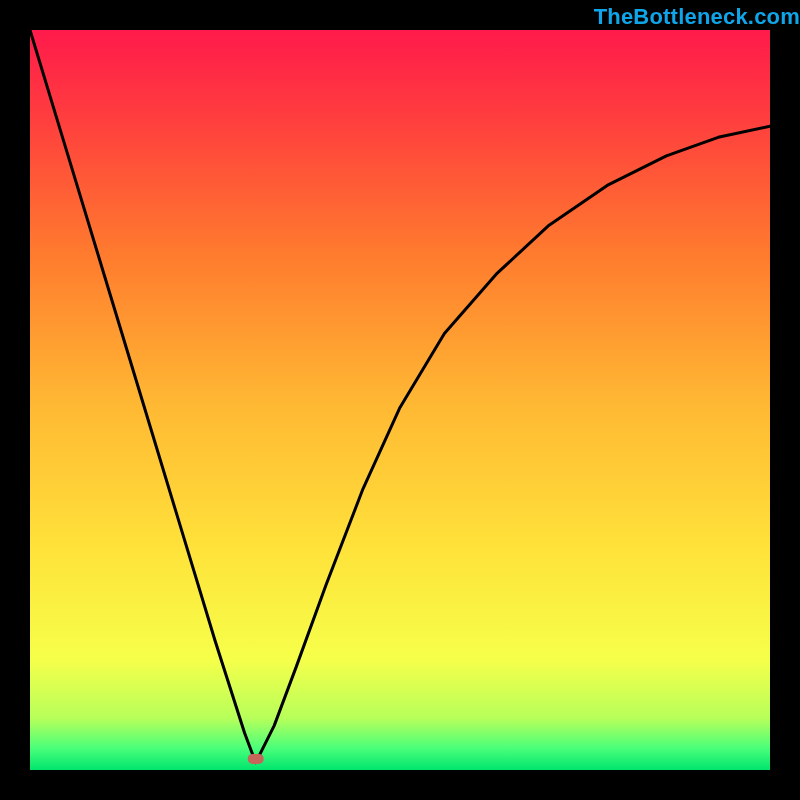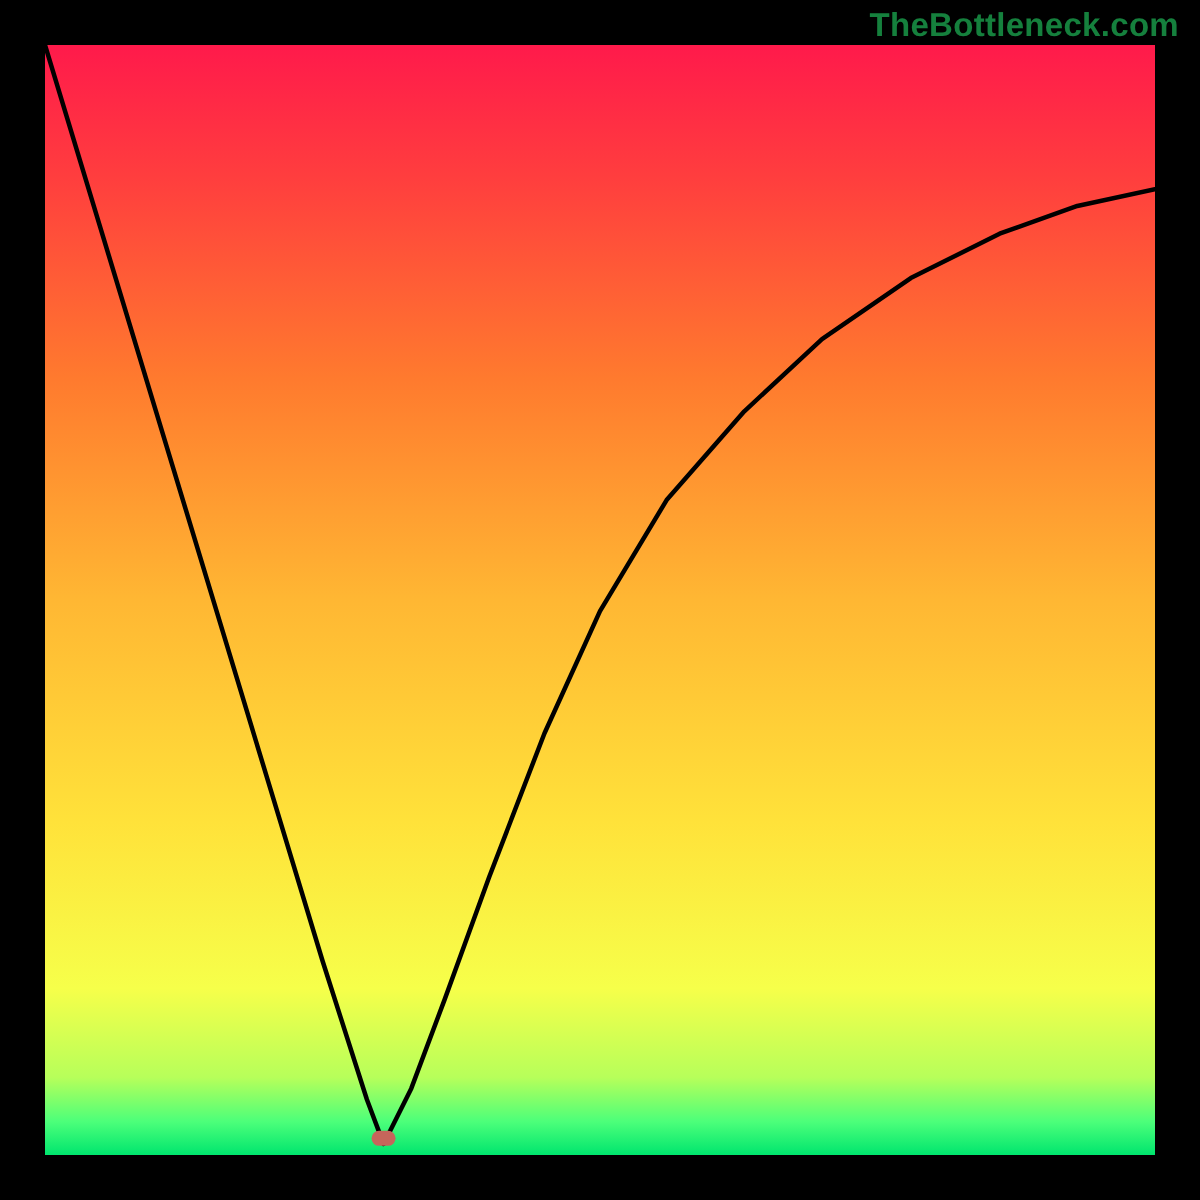--- a/index.html
+++ b/index.html
@@ -24,22 +24,22 @@
     height: 740px;
   }
   .plot-area svg {
     display: block;
     width: 740px;
     height: 740px;
   }
   .watermark {
     position: absolute;
     top: 4px;
-    right: 14px;
-    color: #15803d;
+    right: 0;
+    color: #0ea5e9;
     font-size: 22px;
     font-weight: 600;
     letter-spacing: 0.2px;
     font-family: Arial, Helvetica, sans-serif;
     user-select: none;
   }
 </style>
 </head>
 <body>
 

